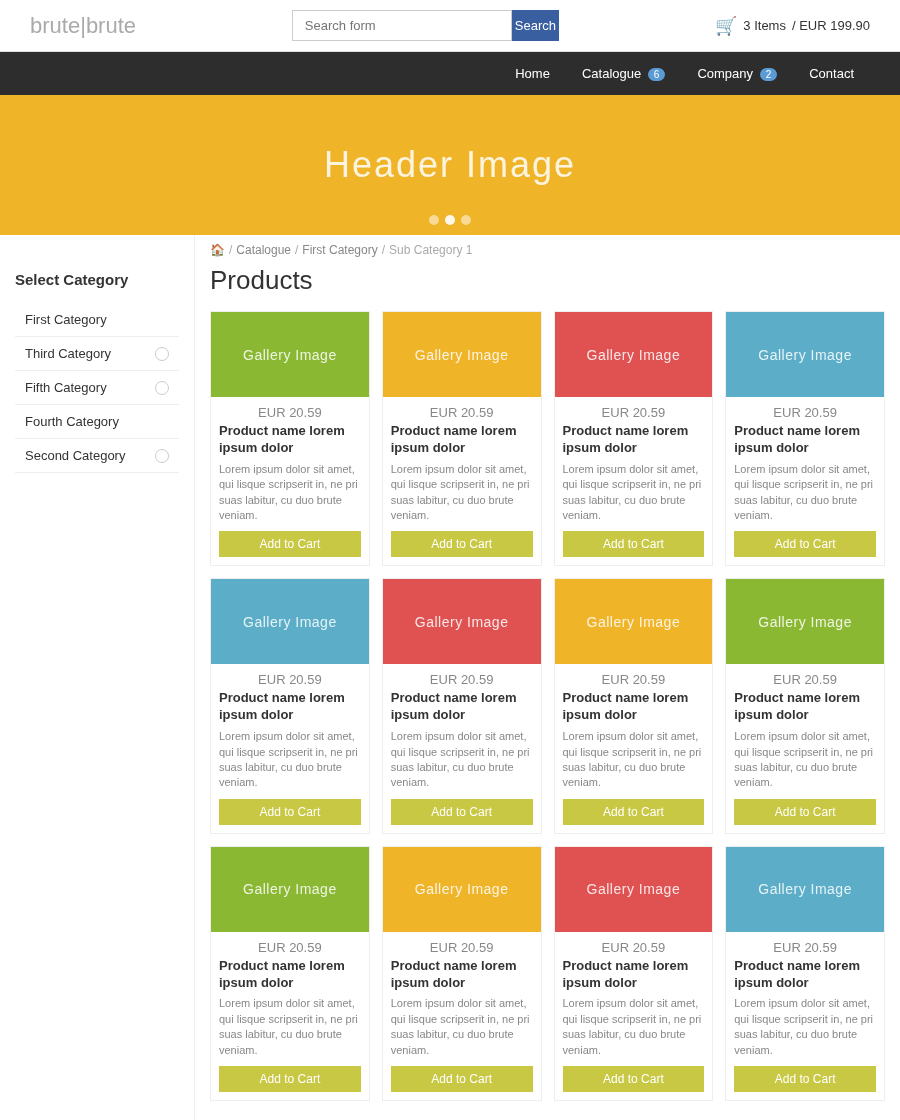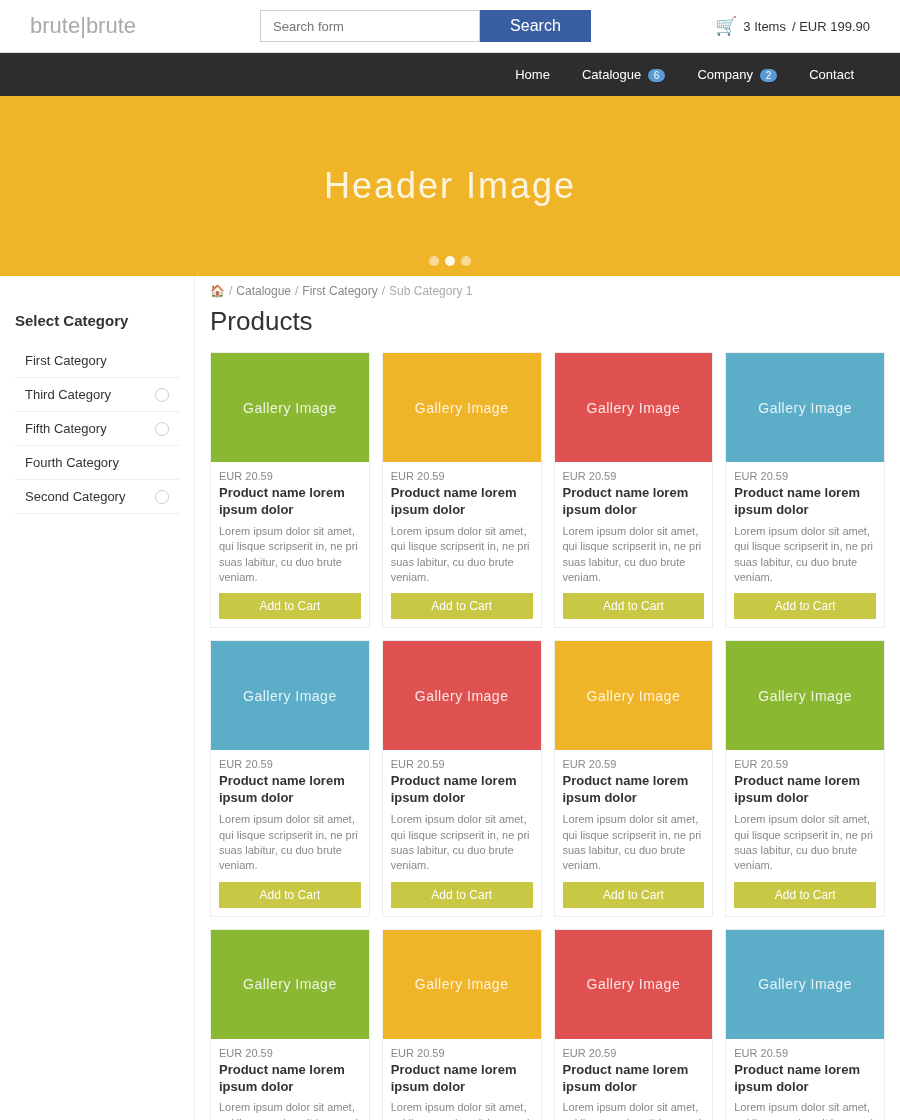--- a/index.html
+++ b/index.html
@@ -4,57 +4,57 @@
   <style>
     * { box-sizing: border-box; margin: 0; padding: 0; }
     body { font-family: Arial, sans-serif; background: #e8e8e8; font-size: 13px; color: #333; }
 
     
     .top-bar { background: #fff; padding: 10px 30px; display: flex; align-items: center; justify-content: space-between; border-bottom: 1px solid #ddd; }
     .logo { font-size: 22px; font-weight: bold; color: #333; }
     .logo span { color: #aaa; font-weight: normal; }
     .search-area { display: flex; gap: 0; }
     .search-area input { border: 1px solid #ccc; padding: 7px 12px; width: 220px; font-size: 13px; color: #aaa; outline: none; }
-    .search-area button { background: #3a5fa0; color: #fff; border: none; padding: 7px 30px; font-size: 16px; cursor: pointer; }
+    .search-area button { background: #3a5fa0; color: #fff; border: none; padding: 7px 3px; font-size: 13px; cursor: pointer; }
     .cart-area { display: flex; align-items: center; gap: 6px; font-size: 13px; color: #333; }
     .cart-icon { font-size: 18px; }
 
     
     .nav-bar { background: #2d2d2d; display: flex; justify-content: flex-end; padding: 0 30px; }
     .nav-bar a { color: #fff; text-decoration: none; padding: 14px 16px; display: inline-block; font-size: 13px; }
     .nav-badge { background: #5b9bd5; color: #fff; border-radius: 10px; padding: 1px 6px; font-size: 10px; margin-left: 3px; }
 
     
     .main-container { max-width: 900px; margin: 0 auto; background: #fff; min-height: 1000px; }
     .content-area { display: flex; gap: 0; padding: 0; }
 
     
     .sidebar { width: 195px; min-width: 195px; padding: 36px 15px; border-right: 1px solid #eee; }
     .sidebar-title { font-size: 15px; font-weight: bold; color: #333; margin-bottom: 15px; }
     .sidebar-item { display: flex; justify-content: space-between; align-items: center; padding: 9px 10px; border-bottom: 1px solid #eee; font-size: 13px; color: #333; cursor: pointer; }
     .sidebar-dot { width: 14px; height: 14px; border-radius: 50%; border: 1px solid #ccc; display: inline-block; }
-    .banner { background: #f0b429; display: flex; align-items: center; justify-content: center; height: 180px; position: relative; }
+    .banner { background: #f0b429; display: flex; align-items: center; justify-content: center; height: 140px; position: relative; }
     .banner h1 { color: rgba(255,255,255,0.85); font-size: 36px; font-weight: 300; letter-spacing: 2px; }
     .banner-dots { position: absolute; bottom: 10px; left: 50%; transform: translateX(-50%); display: flex; gap: 6px; }
     .banner-dot { width: 10px; height: 10px; border-radius: 50%; background: rgba(255,255,255,0.5); }
     .banner-dot.active { background: rgba(255,255,255,0.9); }
 
     
     .products-area { flex: 1; padding: 0 15px 20px 15px; }
     .breadcrumb { padding: 8px 0; font-size: 12px; color: #888; display: flex; align-items: center; gap: 4px; }
     .breadcrumb a { color: #888; text-decoration: none; }
     .breadcrumb span { color: #aaa; }
     .products-title { font-size: 26px; font-weight: 300; color: #333; margin-bottom: 15px; }
 
     
     .product-grid { display: grid; grid-template-columns: repeat(4, 1fr); gap: 12px; }
     .product-card { border: 1px solid #eee; }
-    .product-image { height: 109px; display: flex; align-items: center; justify-content: center; color: rgba(255,255,255,0.85); font-size: 14px; font-weight: 300; letter-spacing: 0.5px; }
+    .product-image { height: 85px; display: flex; align-items: center; justify-content: center; color: rgba(255,255,255,0.85); font-size: 14px; font-weight: 300; letter-spacing: 0.5px; }
     .product-info { padding: 8px; }
-    .product-price { font-size: 11px; color: #888; margin-bottom: 3px; }
+    .product-price { font-size: 13px; color: #888; margin-bottom: 3px; text-align: center; }
     .product-name { font-size: 13px; font-weight: bold; color: #333; margin-bottom: 5px; line-height: 1.3; }
     .product-desc { font-size: 11px; color: #888; line-height: 1.4; margin-bottom: 8px; }
     .add-to-cart { background: #c8c845; color: #fff; border: none; width: 100%; padding: 6px; font-size: 12px; cursor: pointer; text-align: center; }
   </style>
 </head>
 <body>
 
 <div class="top-bar">
   <div class="logo">
     <span>brute</span><span>|</span><span>brute</span>

